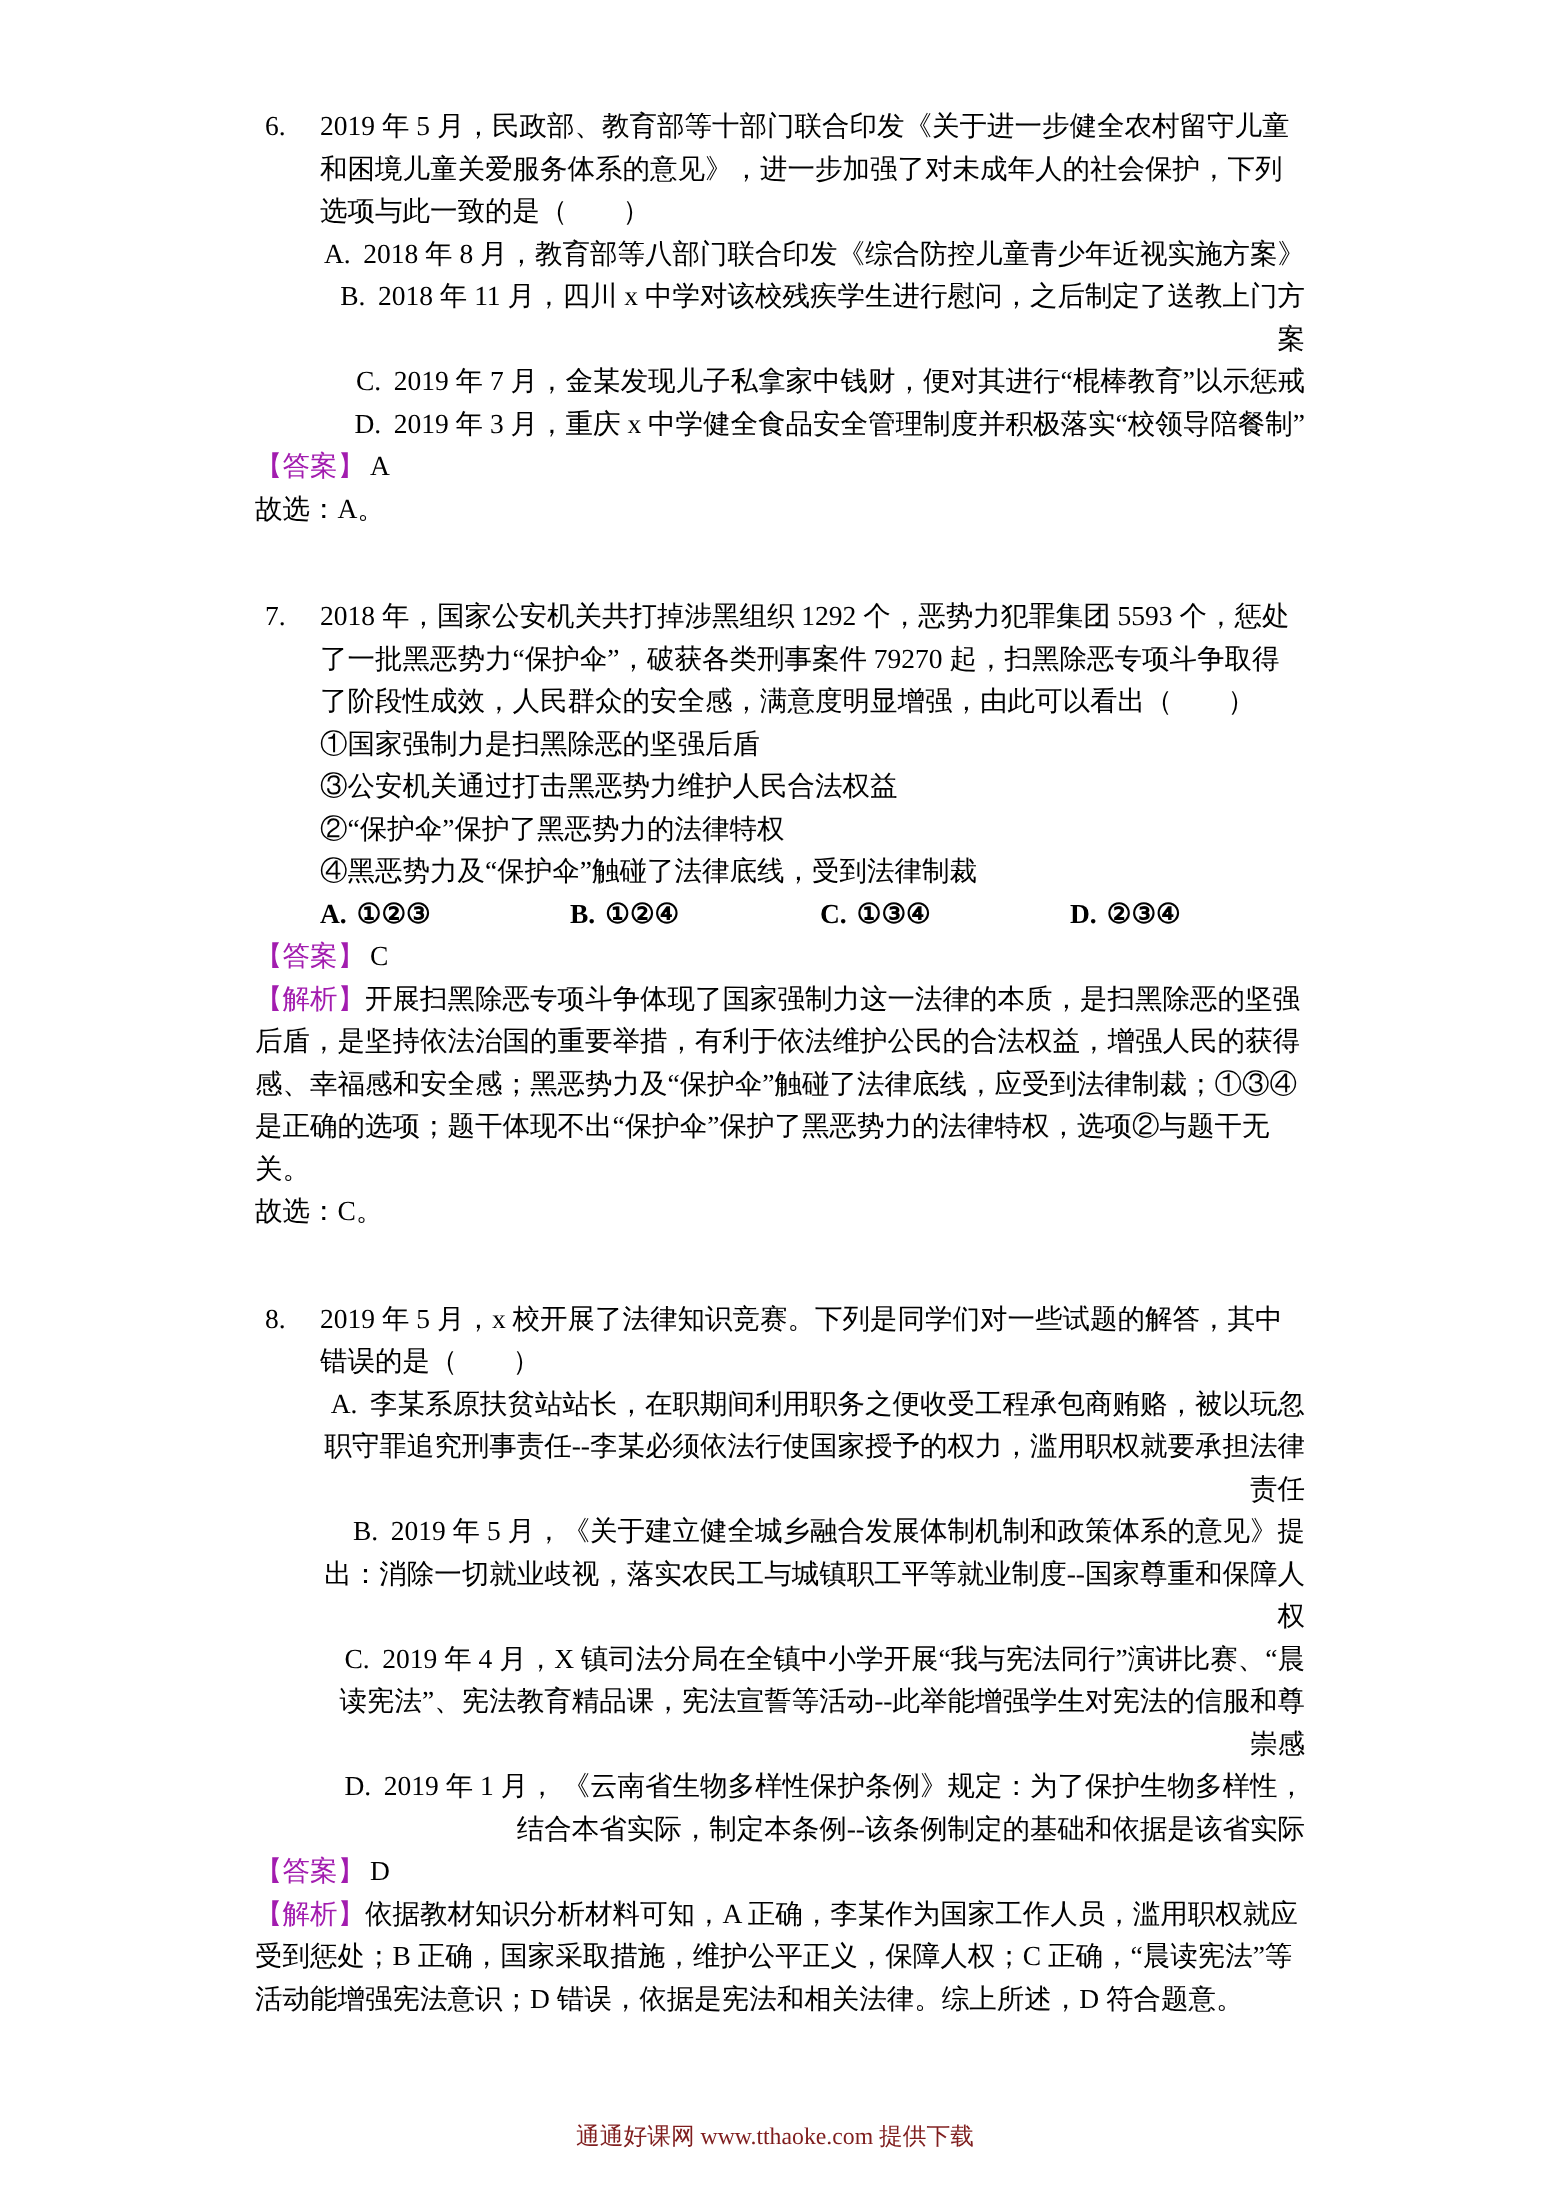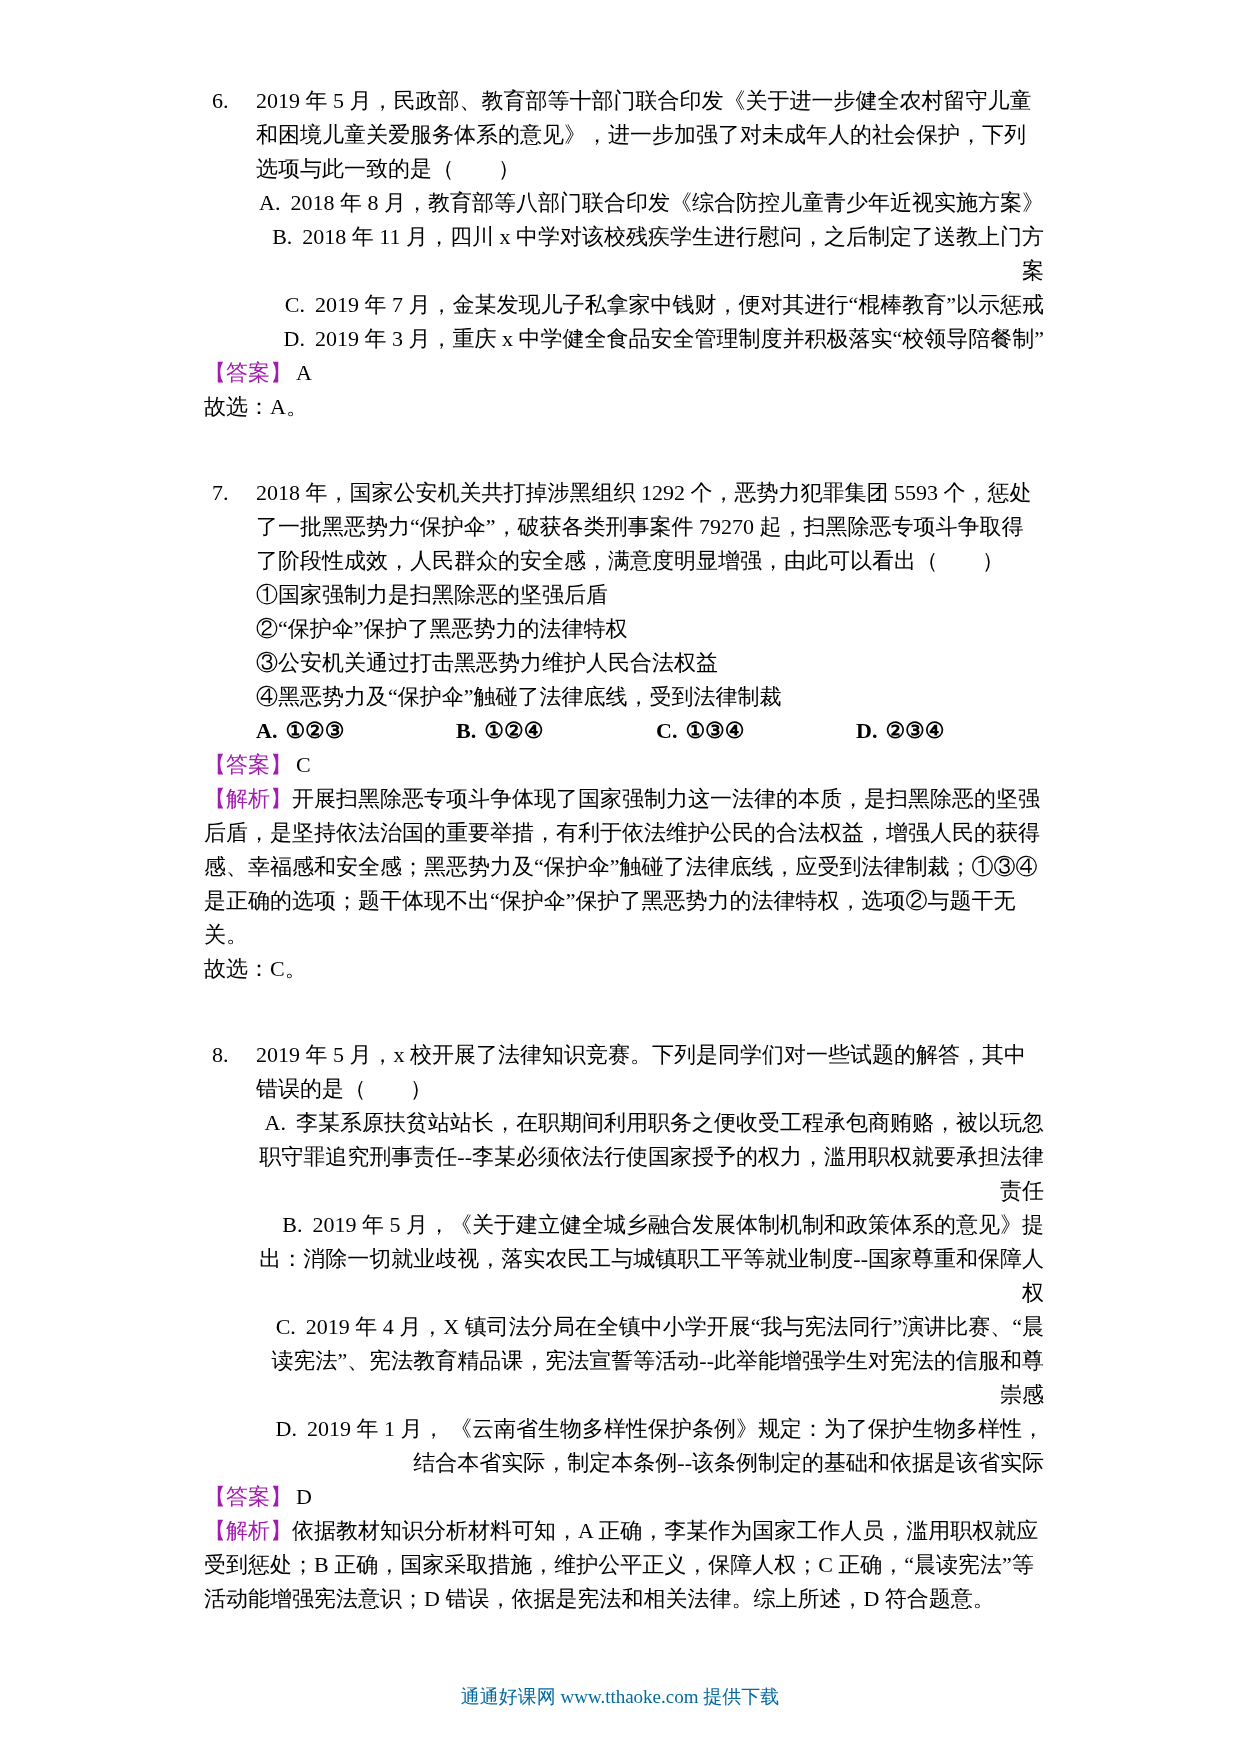--- a/index.html
+++ b/index.html
@@ -18,22 +18,22 @@
   .opt-label{margin-right:10px;}
   .item{padding-left:52px;}
   .opt-row{padding-left:52px;font-weight:bold;}
   .opt-cell{display:inline-block;width:200px;}
   .opt-cell:last-child{width:auto;}
   .opt-cell .opt-label{margin-right:8px;}
   .tag{color:#a21caf;}
   .ans-line .ans-value{margin-left:4px;}
   .conclusion{padding-left:0;}
   .doc-footer{
-    position:absolute;left:0;bottom:45px;width:100%;
-    text-align:center;font-size:19px;line-height:24px;color:#0369a1;
+    position:absolute;left:0;bottom:32px;width:100%;
+    text-align:center;font-size:19px;line-height:24px;color:#7f1d1d;
   }
 </style>
 </head>
 <body>
 
 <div class="page">
 
   <section class="question">
     <p class="stem">
       <span class="qnum">6.</span>
@@ -46,22 +46,22 @@
     <p class="ans-line"><span class="tag">【答案】</span><span class="ans-value">A</span></p>
     <p class="conclusion">故选：A。</p>
   </section>
 
   <section class="question">
     <p class="stem">
       <span class="qnum">7.</span>
       <span>2018 年，国家公安机关共打掉涉黑组织 1292 个，恶势力犯罪集团 5593 个，惩处了一批黑恶势力“保护伞”，破获各类刑事案件 79270 起，扫黑除恶专项斗争取得了阶段性成效，人民群众的安全感，满意度明显增强，由此可以看出（　　）</span>
     </p>
     <p class="item">①国家强制力是扫黑除恶的坚强后盾</p>
+    <p class="item">③公安机关通过打击黑恶势力维护人民合法权益</p>
     <p class="item">②“保护伞”保护了黑恶势力的法律特权</p>
-    <p class="item">③公安机关通过打击黑恶势力维护人民合法权益</p>
     <p class="item">④黑恶势力及“保护伞”触碰了法律底线，受到法律制裁</p>
     <p class="opt-row">
       <span class="opt-cell"><span class="opt-label">A.</span><span>①②③</span></span><span class="opt-cell"><span class="opt-label">B.</span><span>①②④</span></span><span class="opt-cell"><span class="opt-label">C.</span><span>①③④</span></span><span class="opt-cell"><span class="opt-label">D.</span><span>②③④</span></span>
     </p>
     <p class="ans-line"><span class="tag">【答案】</span><span class="ans-value">C</span></p>
     <p class="analysis"><span class="tag">【解析】</span><span>开展扫黑除恶专项斗争体现了国家强制力这一法律的本质，是扫黑除恶的坚强后盾，是坚持依法治国的重要举措，有利于依法维护公民的合法权益，增强人民的获得感、幸福感和安全感；黑恶势力及“保护伞”触碰了法律底线，应受到法律制裁；①③④是正确的选项；题干体现不出“保护伞”保护了黑恶势力的法律特权，选项②与题干无关。</span></p>
     <p class="conclusion">故选：C。</p>
   </section>
 
   <section class="question last">

